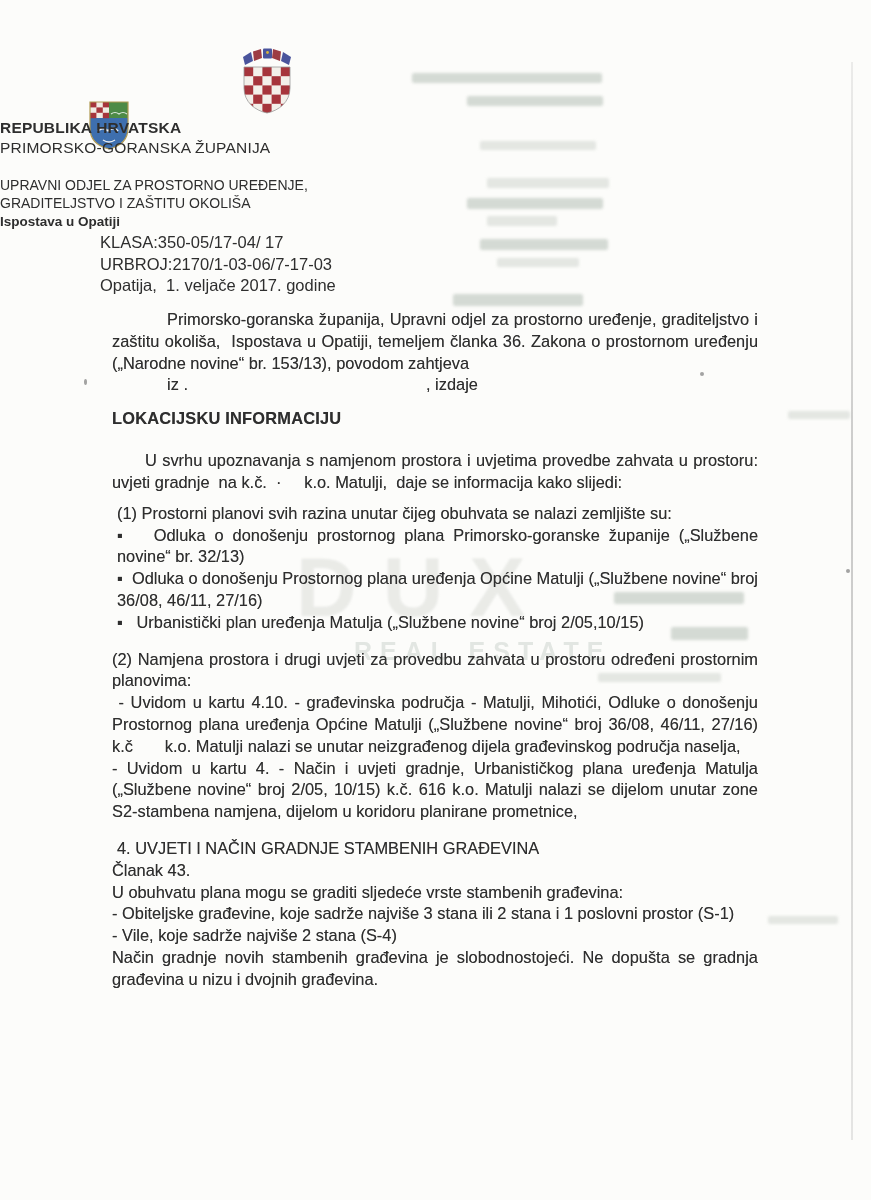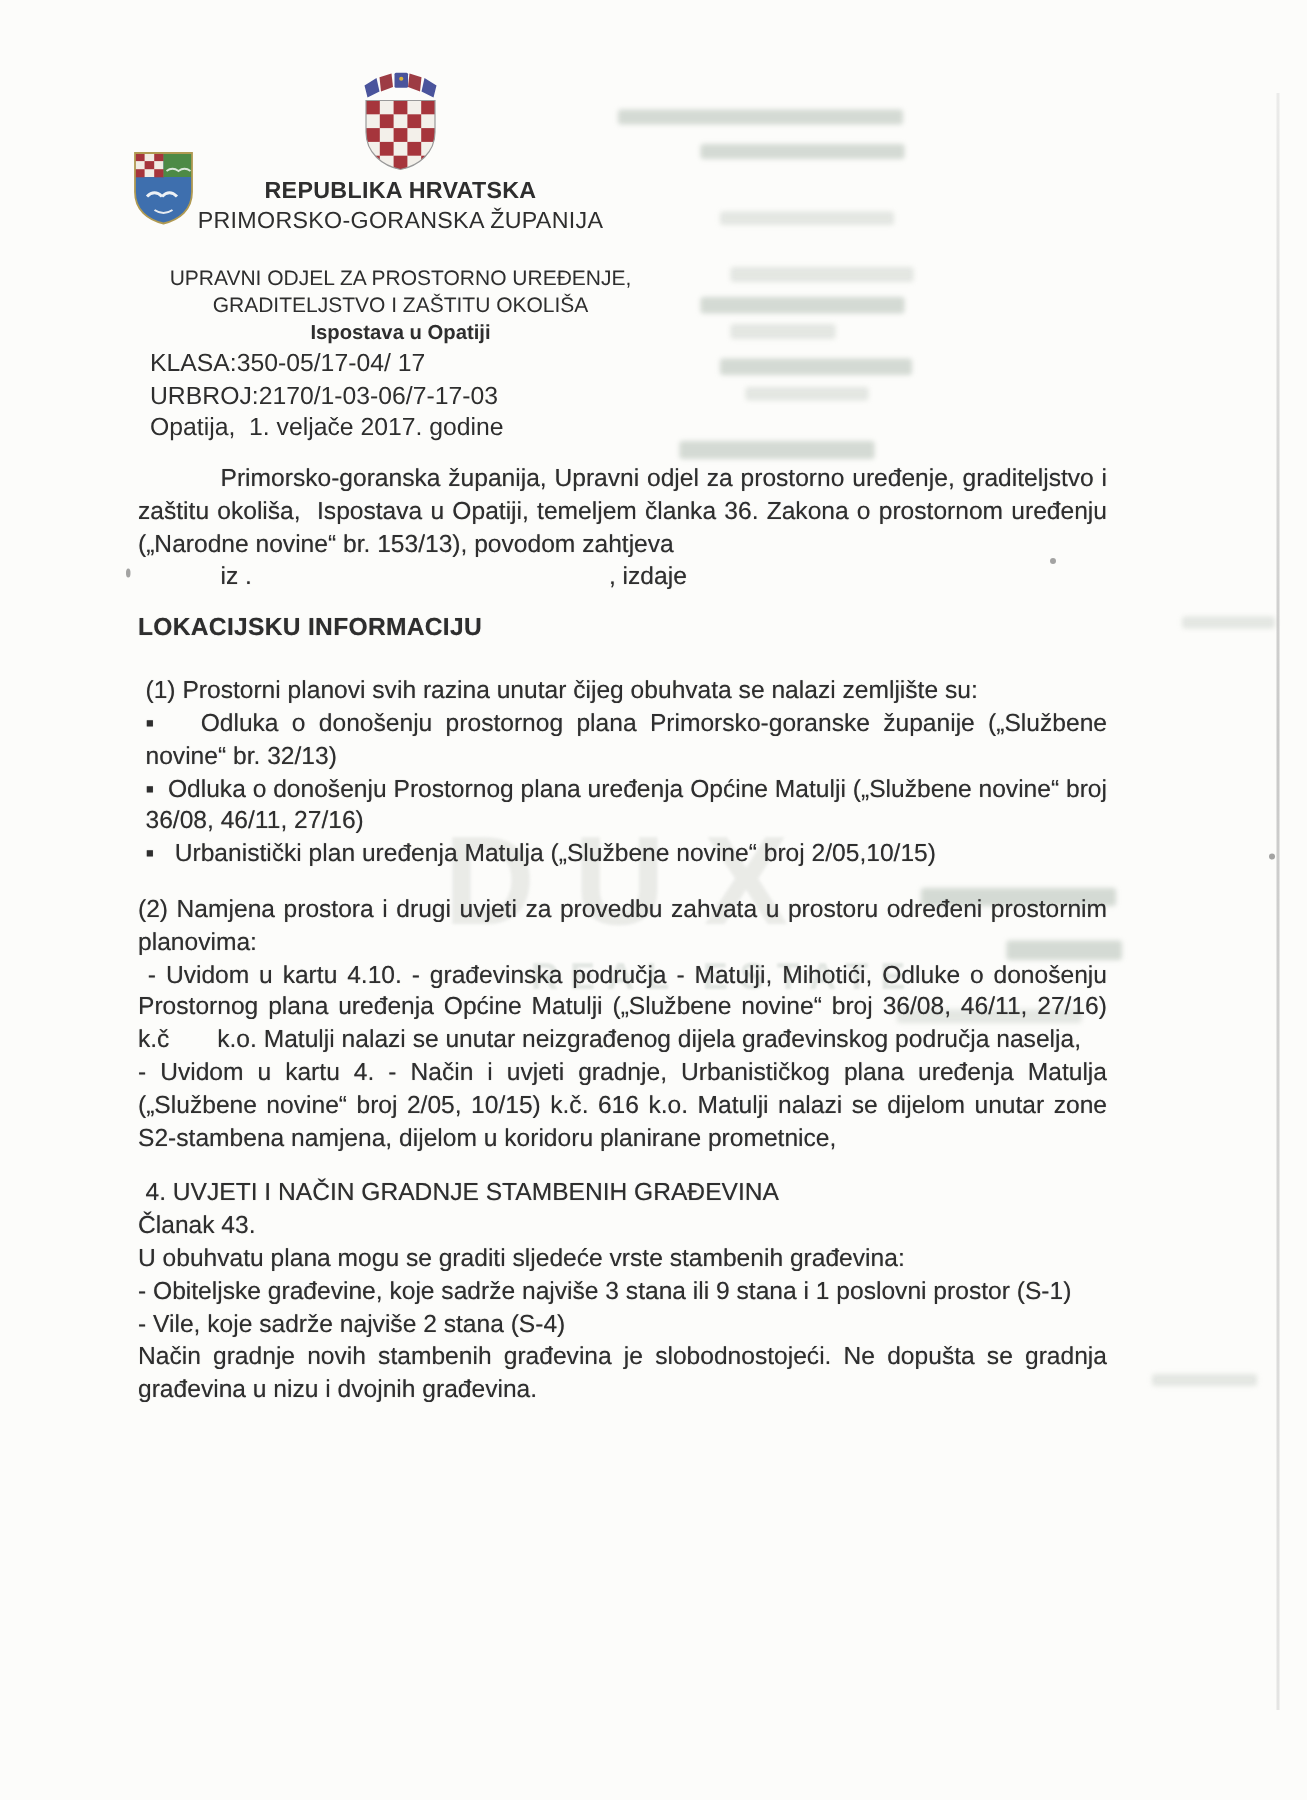--- a/index.html
+++ b/index.html
@@ -25,33 +25,33 @@
   .watermark { position:absolute; left:296px; top:545px; z-index:1; text-align:left; user-select:none; }
   .wm-dux {
     font-size:84px; font-weight:700; letter-spacing:26px; line-height:1;
     color:rgba(196,200,194,0.32); filter:blur(1px);
   }
   .wm-re {
     margin:8px 0 0 58px; font-size:25px; font-weight:700; letter-spacing:8px;
     color:rgba(188,198,190,0.40); filter:blur(0.6px);
   }
   
-  .hdr { position:absolute; left:0; top:48px; width:534px; text-align:center; z-index:2; }
+  .hdr { position:absolute; left:0; top:48px; width:534px; z-index:2; }
   .hdr svg { display:block; margin:0 auto; }
   .country { font-weight:bold; font-size:15.5px; letter-spacing:0.2px; margin-top:5px; }
   .county  { font-size:15.5px; margin-top:2px; letter-spacing:0.2px; }
   .dept    { font-size:14px; margin-top:0; line-height:18px; }
   .dept.first { margin-top:19px; }
   .office  { font-size:13.5px; margin-top:2px;font-weight:bold; }
   .county-arms { position:absolute; left:88px; top:100px; z-index:2; }
   
   .ref { position:absolute; left:100px; top:232px; font-size:16.5px; line-height:21.5px; z-index:2; }
   
   .doc {
-    position:absolute; left:92px; top:309px; width:646px; z-index:2;
+    position:absolute; left:112px; top:309px; width:646px; z-index:2;
     font-size:16.4px; line-height:21.8px; text-align:justify;
     text-shadow:0 0 0.5px rgba(55,55,55,0.55);
   }
   .doc p { margin:0; }
   .prewrap { white-space:pre-wrap; }
   .indent55 { text-indent:55px; }
   .indent33 { text-indent:33px; }
   .izline { height:22px; }
   .izline .iz { margin-left:55px; }
   .izline .redact-gap { display:inline-block; width:238px; }
@@ -160,31 +160,32 @@
   </div>
 
   <div class="doc">
     <p class="indent55 prewrap">Primorsko-goranska županija, Upravni odjel za prostorno uređenje, graditeljstvo i zaštitu okoliša,  Ispostava u Opatiji, temeljem članka 36. Zakona o prostornom uređenju („Narodne novine“ br. 153/13), povodom zahtjeva</p>
     <div class="izline">
       <span class="iz">iz .</span><span class="redact-gap"></span><span>, izdaje</span>
     </div>
 
     <p class="doc-title">LOKACIJSKU INFORMACIJU</p>
 
+    <p class="indent33 prewrap">U svrhu upoznavanja s namjenom prostora i uvjetima provedbe zahvata u prostoru:  uvjeti gradnje  na k.č.  ·     k.o. Matulji,  daje se informacija kako slijedi:</p>
 
     <p class="mt9 pl5">(1) Prostorni planovi svih razina unutar čijeg obuhvata se nalazi zemljište su:</p>
     <p class="pl5 prewrap">▪   Odluka o donošenju prostornog plana Primorsko-goranske županije („Službene novine“ br. 32/13)</p>
     <p class="pl5 prewrap">▪  Odluka o donošenju Prostornog plana uređenja Općine Matulji („Službene novine“ broj 36/08, 46/11, 27/16)</p>
     <p class="pl5 prewrap">▪   Urbanistički plan uređenja Matulja („Službene novine“ broj 2/05,10/15)</p>
 
     <p class="mt15">(2) Namjena prostora i drugi uvjeti za provedbu zahvata u prostoru određeni prostornim planovima:</p>
     <p class="prewrap"> - Uvidom u kartu 4.10. - građevinska područja - Matulji, Mihotići, Odluke o donošenju Prostornog plana uređenja Općine Matulji („Službene novine“ broj 36/08, 46/11, 27/16) k.č       k.o. Matulji nalazi se unutar neizgrađenog dijela građevinskog područja naselja,</p>
     <p class="prewrap">- Uvidom u kartu 4. - Način i uvjeti gradnje, Urbanističkog plana uređenja Matulja („Službene novine“ broj 2/05, 10/15) k.č. 616 k.o. Matulji nalazi se dijelom unutar zone S2-stambena namjena, dijelom u koridoru planirane prometnice,</p>
 
     <p class="mt15 pl5">4. UVJETI I NAČIN GRADNJE STAMBENIH GRAĐEVINA</p>
     <p>Članak 43.</p>
     <p>U obuhvatu plana mogu se graditi sljedeće vrste stambenih građevina:</p>
-    <p>- Obiteljske građevine, koje sadrže najviše 3 stana ili 9 stana i 1 poslovni prostor (S-1)</p>
+    <p>- Obiteljske građevine, koje sadrže najviše 3 stana ili 2 stana i 1 poslovni prostor (S-1)</p>
     <p>- Vile, koje sadrže najviše 2 stana (S-4)</p>
     <p>Način gradnje novih stambenih građevina je slobodnostojeći. Ne dopušta se gradnja građevina u nizu i dvojnih građevina.</p>
   </div>
 
 </div>
 
 </body></html>

